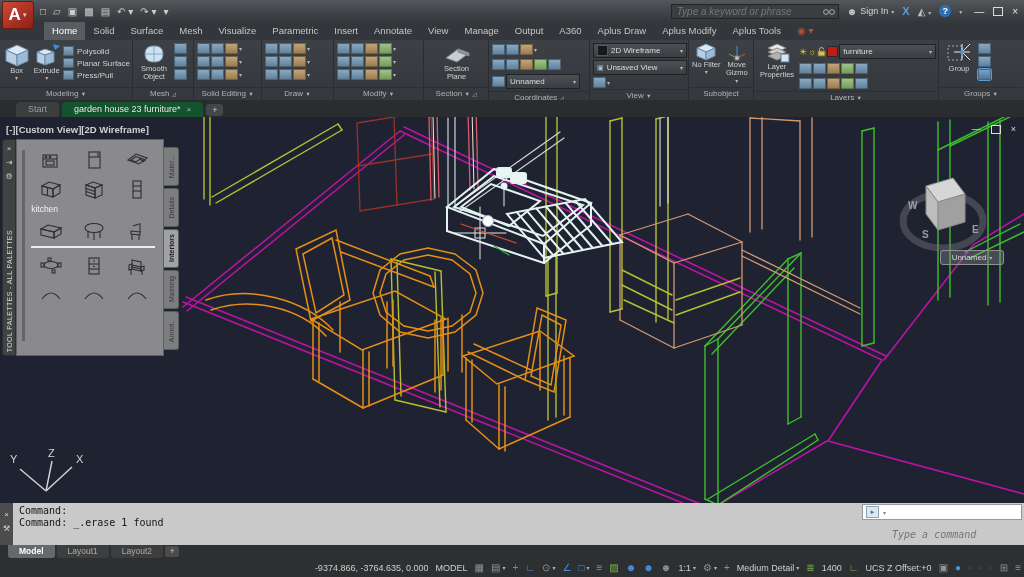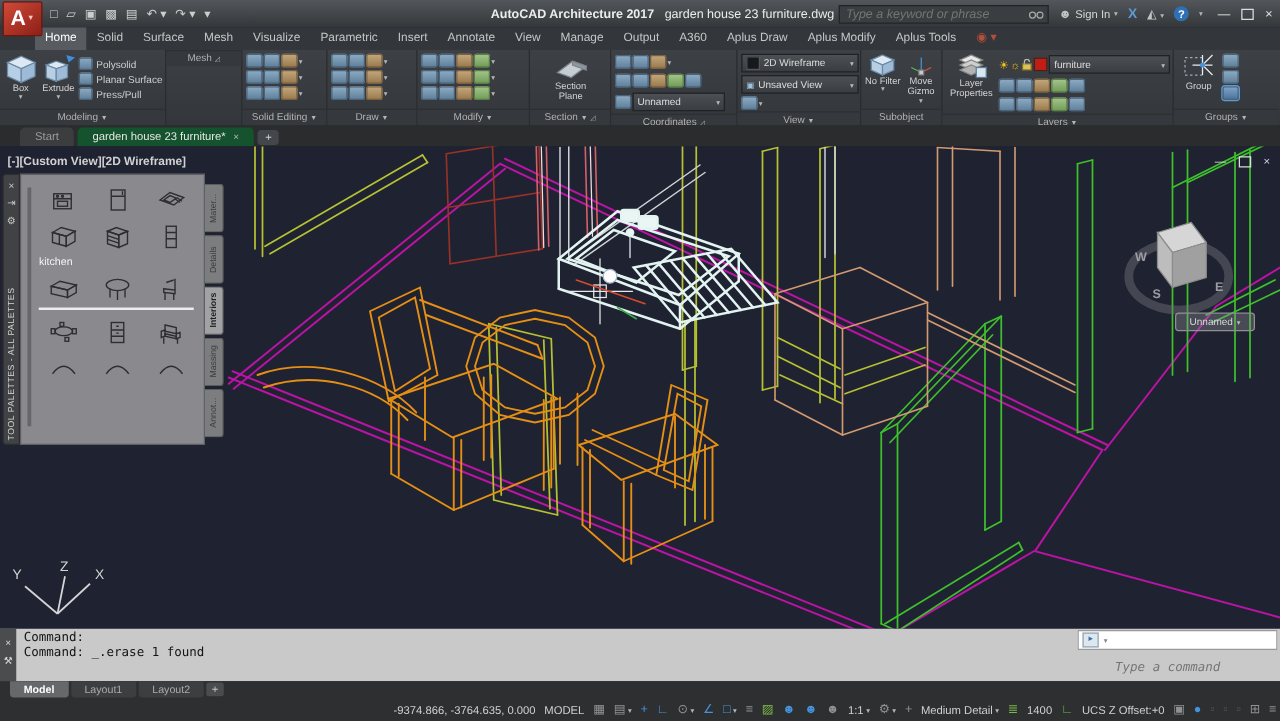--- a/index.html
+++ b/index.html
@@ -24,21 +24,21 @@
   .tbico{font-size:10px;color:#c3c3c3;}
   .xchg{color:#5d9bd3;font-weight:bold;font-size:11px;}
   .signin{display:flex;align-items:center;gap:3px;font-size:9px;color:#d5d5d5;}
   .help{width:12px;height:12px;border-radius:50%;background:#2f70b4;color:#fff;font-size:9px;
     display:flex;align-items:center;justify-content:center;font-weight:bold;}
   .winbtns{display:flex;gap:9px;align-items:center;margin-left:4px;color:#e3e3e3;font-size:10px;}
   .winbox{width:8px;height:7px;border:1px solid #ddd;display:inline-block;}
   .caret{font-size:6px;color:#b5b5b5;}
   
   .rtabs{position:absolute;top:22px;left:0;right:0;height:18px;background:#33363a;
-    display:flex;align-items:flex-end;padding-left:28px;}
+    display:flex;align-items:flex-end;padding-left:44px;}
   .rtab{padding:0 8px;height:18px;line-height:18px;font-size:9.5px;color:#c6c6c6;white-space:nowrap;}
   .rtab.active{background:#585c61;color:#fff;}
   .rtabmenu{margin-left:8px;color:#b04f3a;font-size:10px;line-height:18px;}
   
   .ribbon{position:absolute;top:40px;left:0;right:0;height:60px;display:flex;
     background:linear-gradient(#3d4045,#33363a);}
   .panel{position:relative;height:60px;border-right:1px solid #2a2c2f;box-sizing:border-box;
     display:flex;flex-direction:column;}
   .pbody{flex:1;display:flex;align-items:flex-start;padding:2px 2px 0 3px;gap:2px;}
   .plabel{height:12px;line-height:12px;text-align:center;font-size:8px;color:#b2b2b2;
@@ -141,24 +141,20 @@
     <div class="qat" id="qat">
         <span>□</span>
         <span>▱</span>
         <span>▣</span>
         <span>▩</span>
         <span>▤</span>
         <span>↶ ▾</span>
         <span>↷ ▾</span>
         <span>▾</span>
       </div>
-    <div class="titletext">
-      <span class="app">AutoCAD Architecture 2017</span>
-      &nbsp;&nbsp;<span>garden house 23 furniture.dwg</span>
-    </div>
     <div class="tbright">
       <div class="searchbox">
         <input placeholder="Type a keyword or phrase" style="">
         <svg width="12" height="9">
           <circle cx="3" cy="5" r="2.4" fill="none" stroke="#a9a9a9"></circle>
             <circle cx="9" cy="5" r="2.4" fill="none" stroke="#a9a9a9"></circle>
         </svg>
       </div>
       <div class="signin">
         <span class="tbico">☻</span>
@@ -232,20 +228,40 @@
             <span class="chip"></span>
             <span>Press/Pull</span>
             </div>
         </div>
       </div>
       <div class="plabel">
         <span>Modeling</span> <span class="caret">▼</span></div>
     </div>
 
     <div class="panel" style="width:61px">
+      <div class="pbody">
+        <div class="bigbtn" style="width:36px">
+          <svg width="24" height="22" viewBox="0 0 24 22">
+            <rect x="3" y="3" width="18" height="16" rx="7" fill="#cfe0ee" stroke="#6b8aa5"></rect>
+            <path d="M3,11 h18 M12,3 v16" stroke="#8aa7c0" fill="none"></path>
+            </svg>
+          <span>Smooth Object</span>
+        </div>
+        <div class="col" id="meshChips">
+            <div class="mrow">
+              <span class="chip"></span>
+            </div>
+            <div class="mrow">
+              <span class="chip"></span>
+            </div>
+            <div class="mrow">
+              <span class="chip"></span>
+            </div>
+          </div>
+      </div>
       <div class="plabel">
         <span>Mesh</span> <span class="caret">◿</span></div>
     </div>
 
     <div class="panel" style="width:68px">
       <div class="pbody">
           <div class="col" id="gridSE">
             <div class="mrow">
               <span class="chip"></span>
               <span class="chip"></span>

